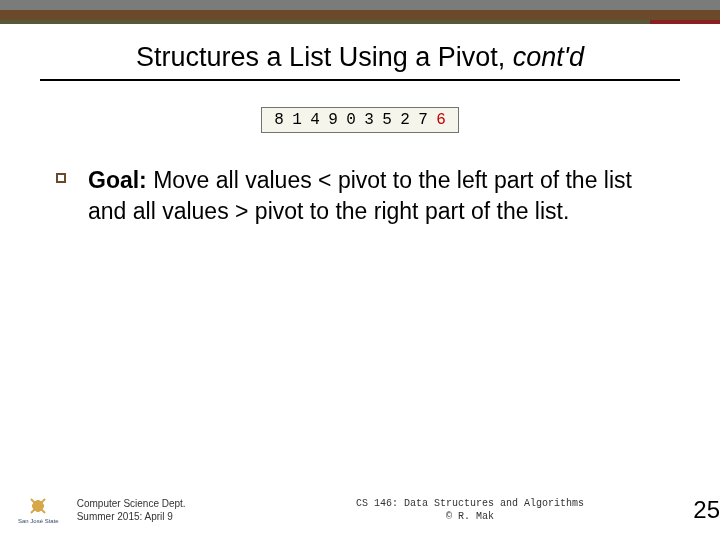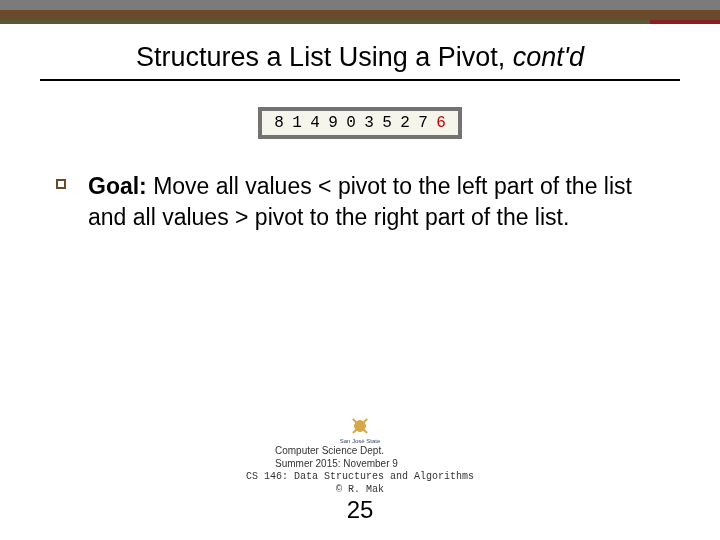--- a/index.html
+++ b/index.html
@@ -36,21 +36,21 @@
   }
   .title .italic { font-style: italic; margin-top: 16px; }
   .title-underline {
     width: 640px;
     height: 2px;
     background: #000;
     margin: 6px auto 0 auto;
   }
   .array-box {
     margin: 26px auto 0 auto;
-    border: 4px solid #737373;
+    border: 1px solid #737373;
     background: #f5f5eb;
     font-family: "Courier New", monospace;
     font-size: 16px;
     letter-spacing: 0;
     padding: 3px 8px;
     width: fit-content;
   }
   .array-box span { display: inline-block; width: 18px; text-align: center; }
   .pivot { color: #c00000; }
   .content {
@@ -76,21 +76,20 @@
   .goal-text b { font-weight: bold; }
   .footer {
     position: absolute;
     bottom: 16px;
     left: 0;
     width: 100%;
     display: flex;
     align-items: center;
     font-size: 10px;
     color: #333;
-    flex-direction: column;
   }
   .logo {
     margin-left: 18px;
     margin-right: 18px;
     display: flex;
     flex-direction: column;
     align-items: center;
   }
   .logo-burst {
     width: 20px;
@@ -160,20 +159,20 @@
   </div>
 </div>
 
 <div class="footer">
   <div class="logo">
     <div class="logo-burst"></div>
     <div class="logo-text">San José State</div>
   </div>
   <div class="footer-left">
     <div>Computer Science Dept.</div>
-    <div>Summer 2015: November 9</div>
+    <div>Summer 2015: April 9</div>
   </div>
   <div class="footer-center">
     <div>CS 146: Data Structures and Algorithms</div>
     <div>© R. Mak</div>
   </div>
   <div class="page-num">25</div>
 </div>
 
 </body></html>

